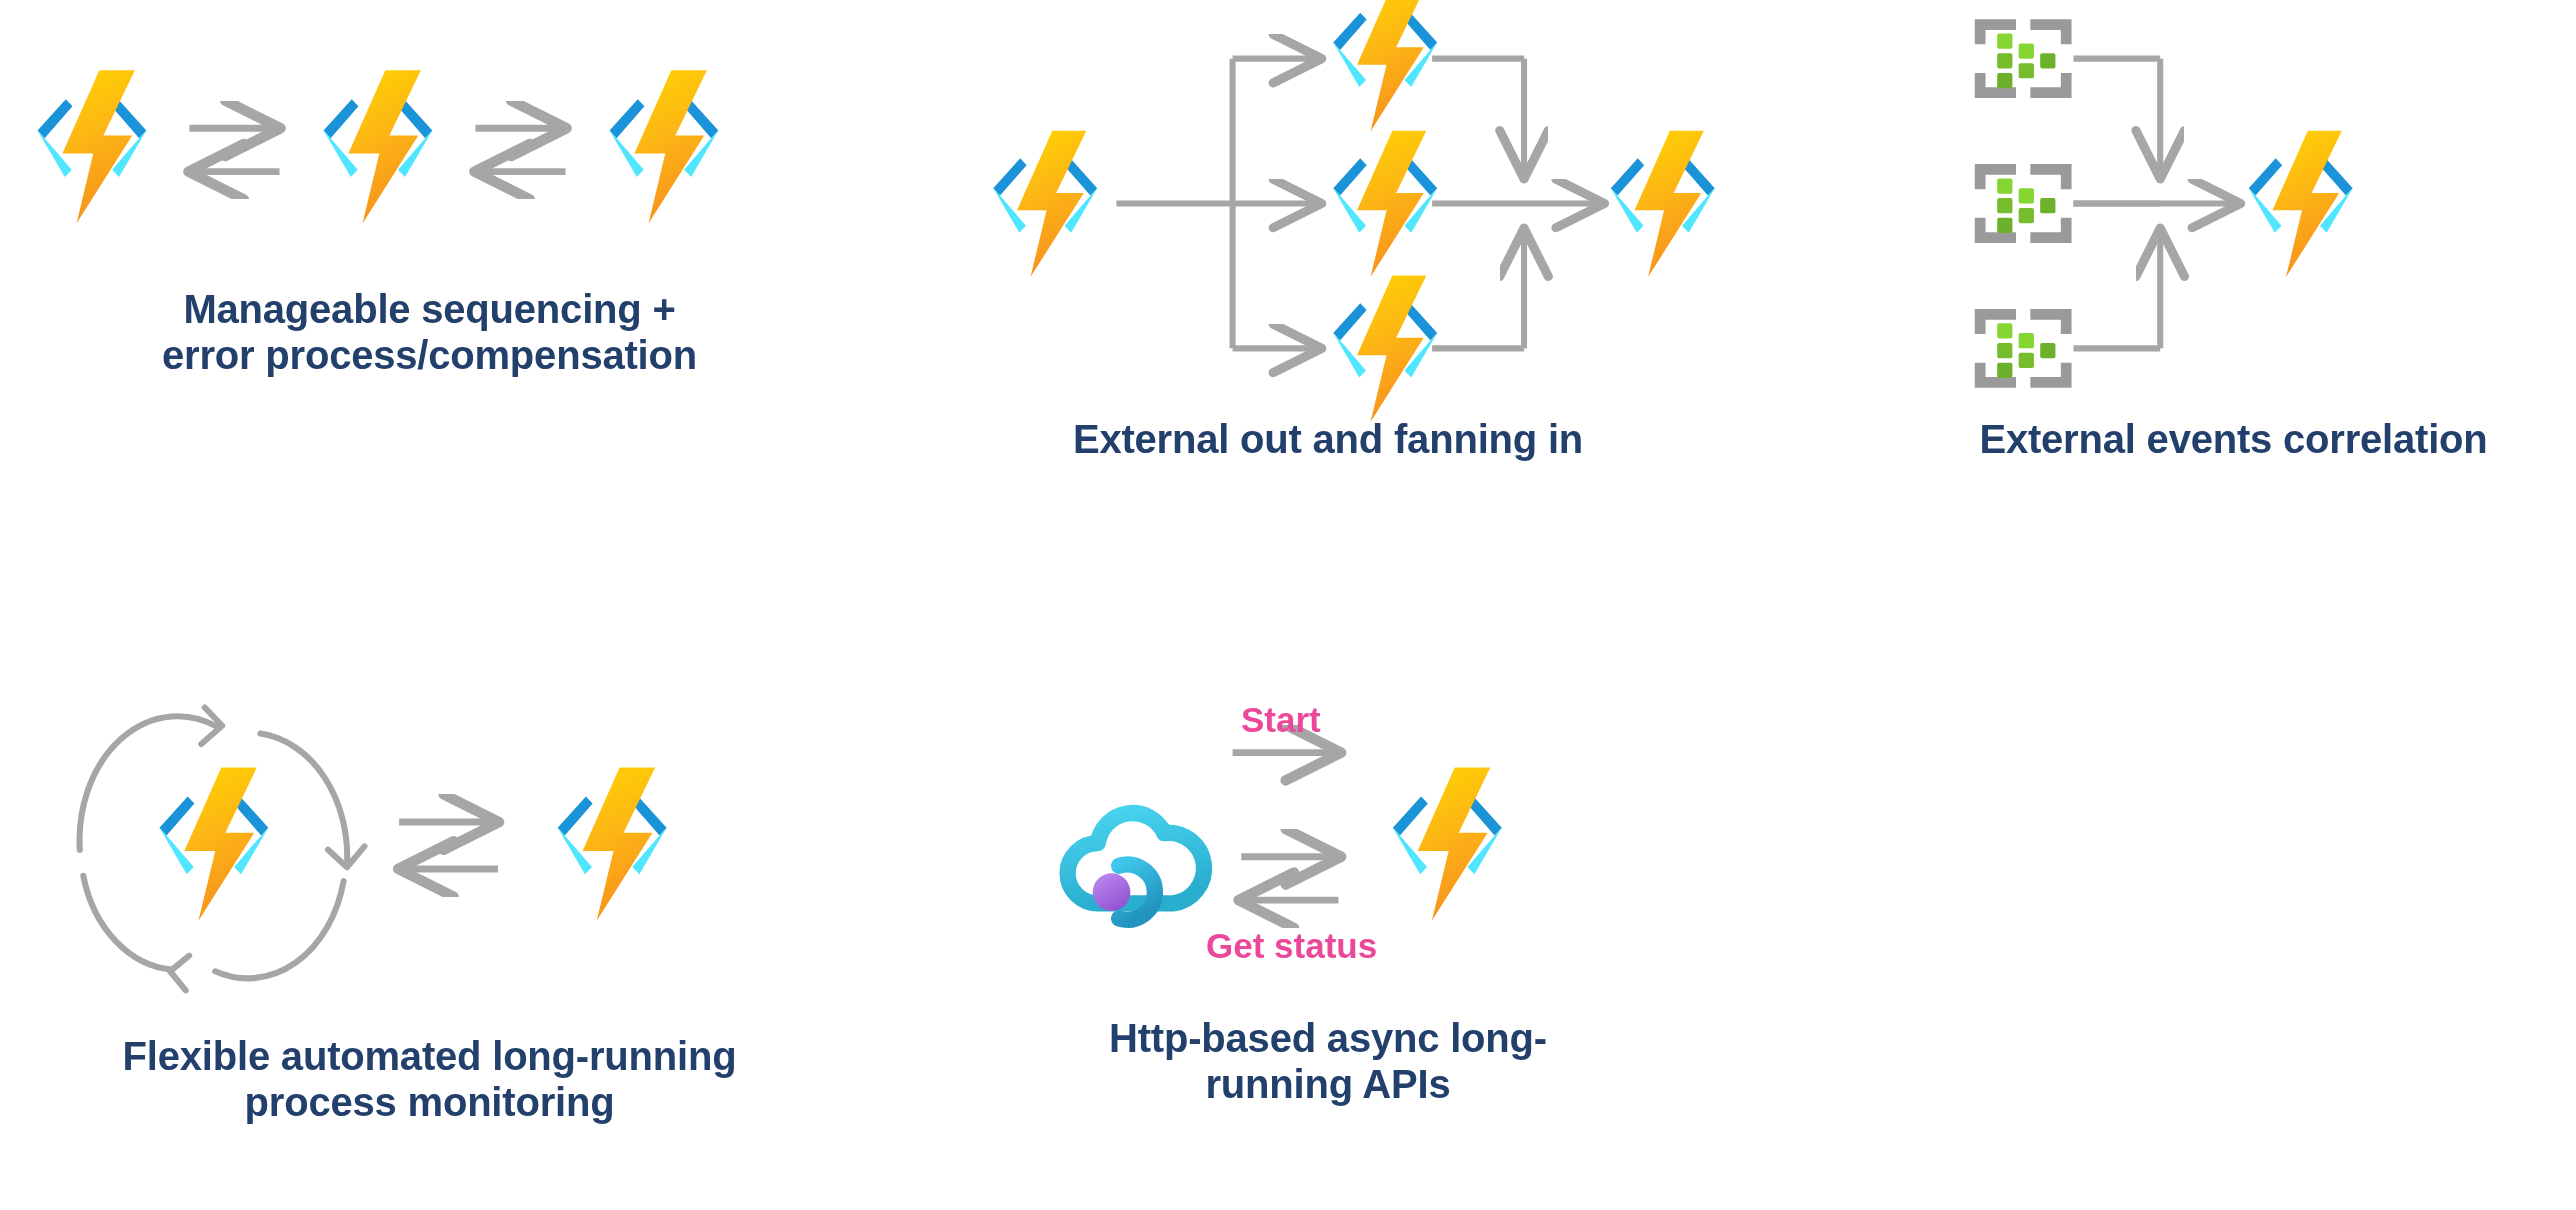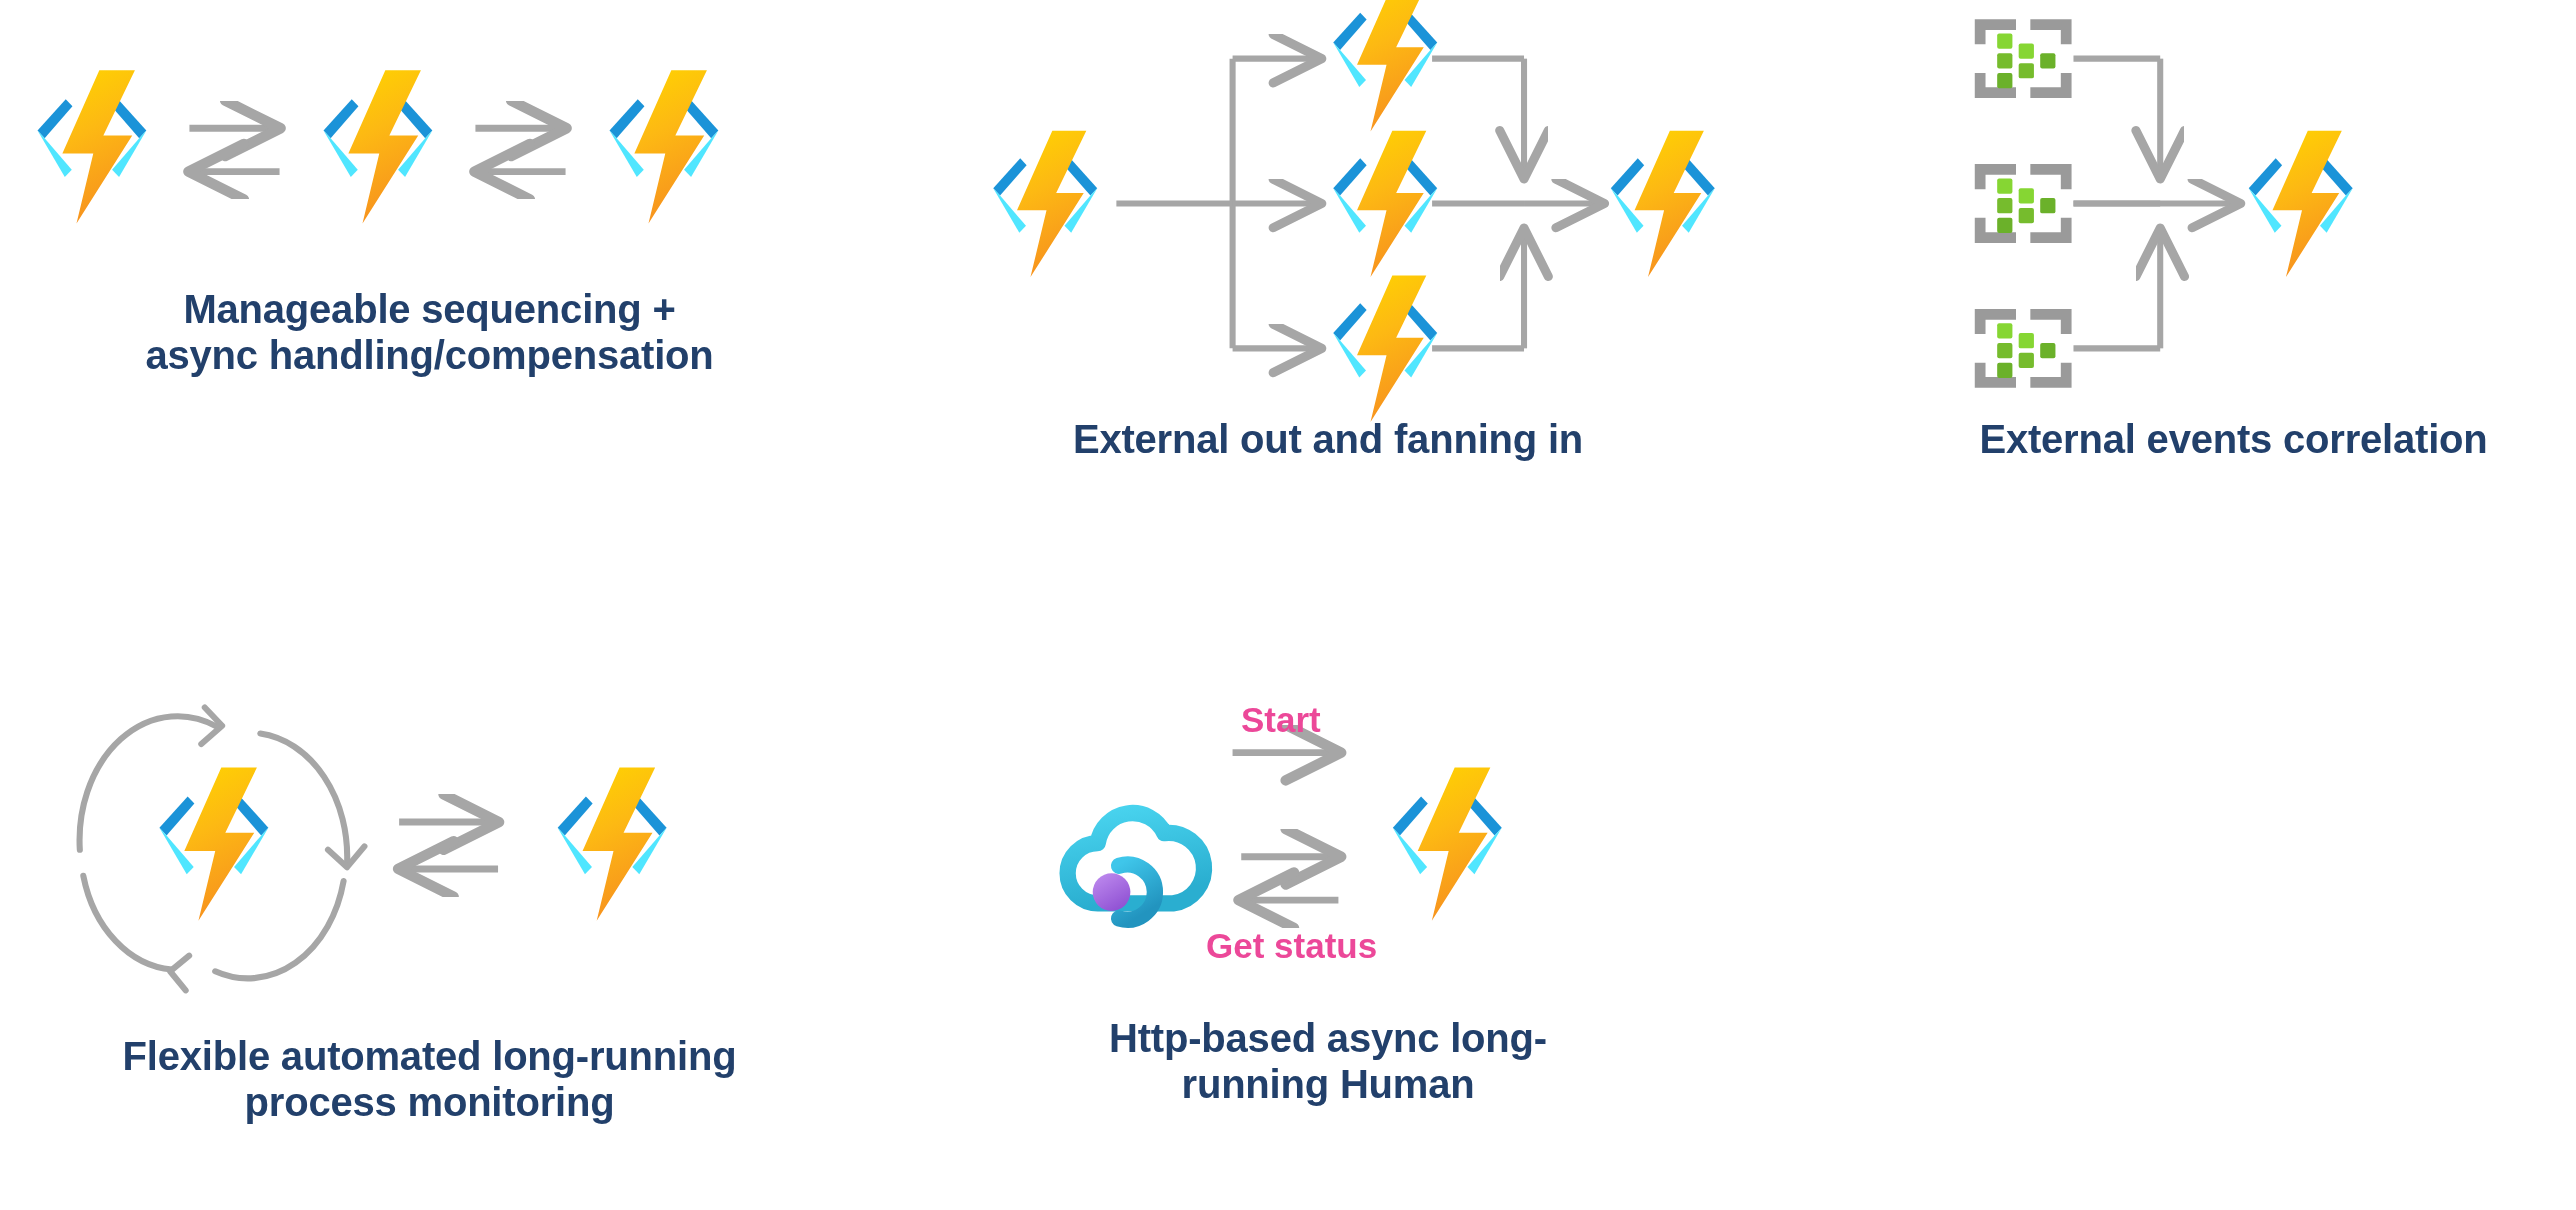--- a/index.html
+++ b/index.html
@@ -138,21 +138,21 @@
       <g stroke="#a6a6a6" stroke-width="8" fill="none" stroke-linecap="butt">
         <line x1="218" y1="118" x2="320" y2="118" marker-end="url(#arrowHead)"></line>
         <line x1="322" y1="168" x2="220" y2="168" marker-end="url(#arrowHead)"></line>
       </g>
       <g stroke="#a6a6a6" stroke-width="8" fill="none" stroke-linecap="butt">
         <line x1="548" y1="118" x2="650" y2="118" marker-end="url(#arrowHead)"></line>
         <line x1="652" y1="168" x2="550" y2="168" marker-end="url(#arrowHead)"></line>
       </g>
     </svg>
     <div class="caption" style="top:260px;">Manageable sequencing +
-async handling/compensation</div>
+error process/compensation</div>
   </div>
 
   <div class="panel" style="left:946px; top:-8.7px; width:764px; height:486px;">
     <svg class="stage" style="left:0; top:0;" width="764" height="425" viewBox="0 0 880 490">
       <g stroke="#a6a6a6" stroke-width="7" fill="none">
 
         <line x1="196" y1="245" x2="330" y2="245"></line>
 
         <line x1="330" y1="78" x2="330" y2="412"></line>
 
@@ -233,18 +233,18 @@
         <line x1="330" y1="48" x2="452" y2="48" marker-end="url(#arrowHead)"></line>
         <line x1="340" y1="168" x2="452" y2="168" marker-end="url(#arrowHead)"></line>
         <line x1="452" y1="218" x2="340" y2="218" marker-end="url(#arrowHead)"></line>
       </g>
     </svg>
 
     <div class="inline-label" style="left:295px; top:-8.7px;">Start</div>
     <div class="inline-label" style="left:260px; top:217px;">Get status</div>
 
     <div class="caption" style="top:304px;">Http-based async long-
-running Human</div>
+running APIs</div>
   </div>
 
 
 </div>
 
 
 </body></html>

